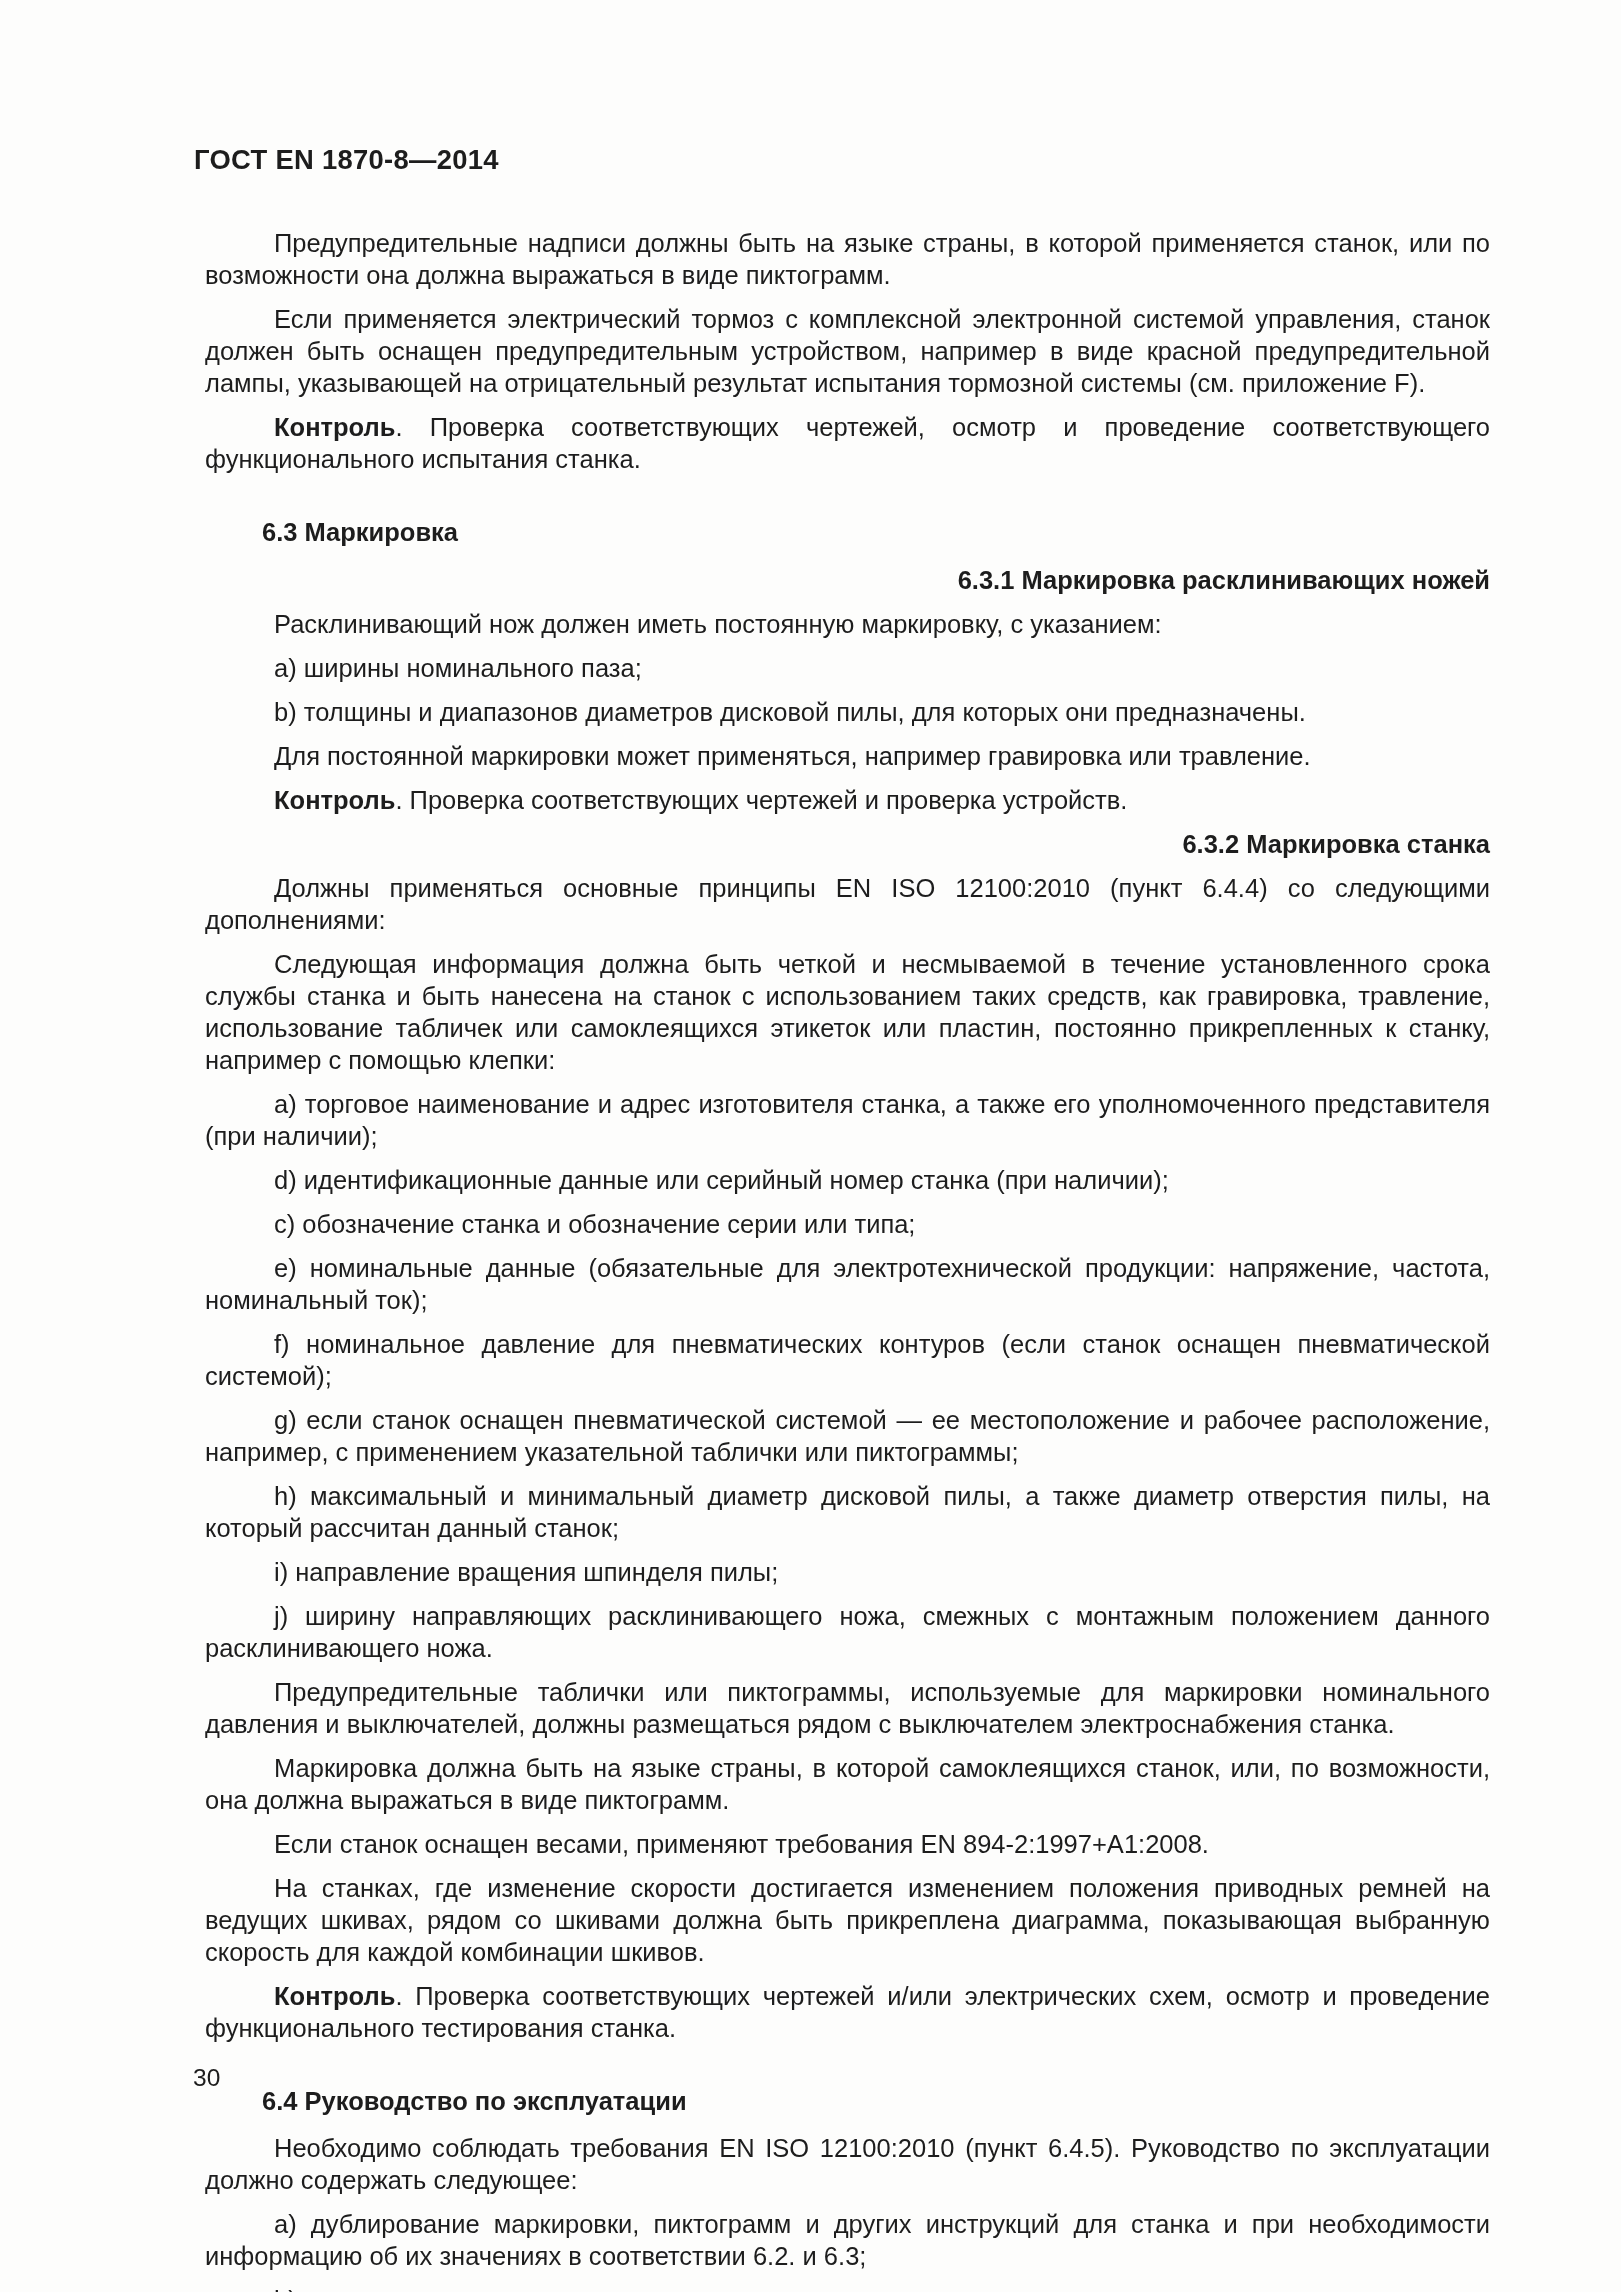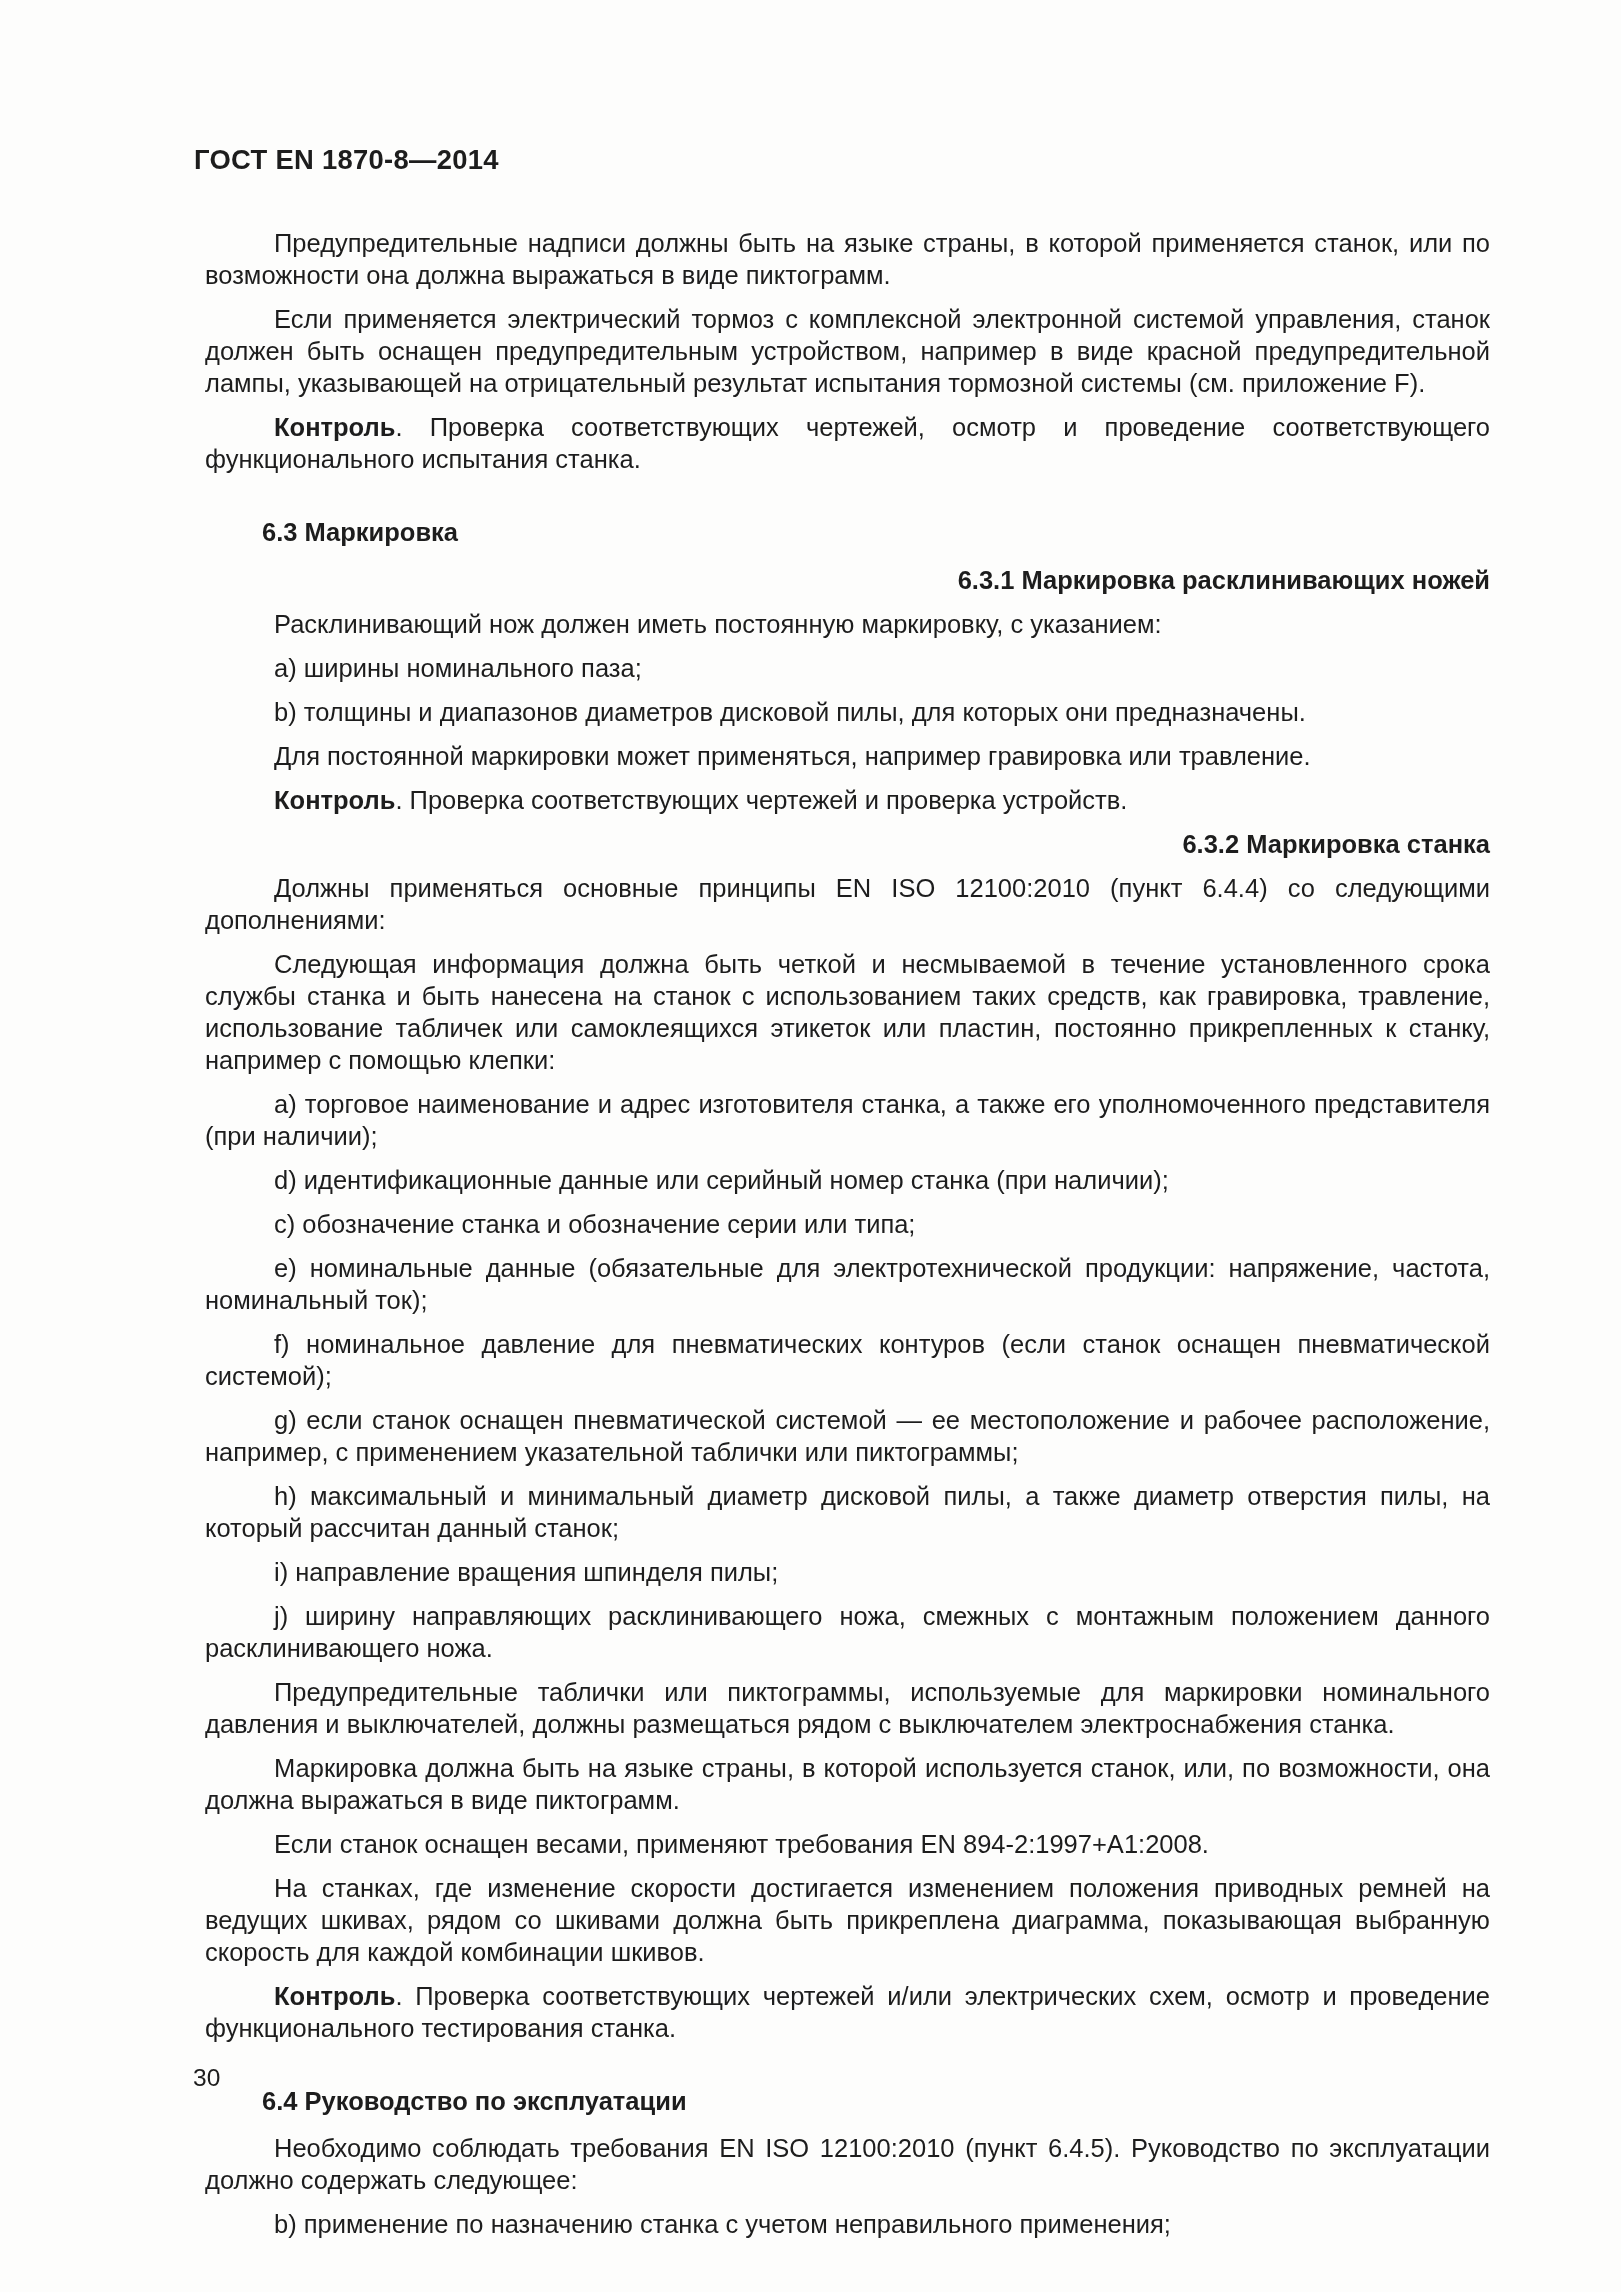--- a/index.html
+++ b/index.html
@@ -82,26 +82,27 @@
     <p>a) торговое наименование и адрес изготовителя станка, а также его уполномоченного представителя (при наличии);</p>
     <p>d) идентификационные данные или серийный номер станка (при наличии);</p>
     <p>c) обозначение станка и обозначение серии или типа;</p>
     <p>e) номинальные данные (обязательные для электротехнической продукции: напряжение, частота, номинальный ток);</p>
     <p>f) номинальное давление для пневматических контуров (если станок оснащен пневматической системой);</p>
     <p>g) если станок оснащен пневматической системой — ее местоположение и рабочее расположение, например, с применением указательной таблички или пиктограммы;</p>
     <p>h) максимальный и минимальный диаметр дисковой пилы, а также диаметр отверстия пилы, на который рассчитан данный станок;</p>
     <p>i) направление вращения шпинделя пилы;</p>
     <p>j) ширину направляющих расклинивающего ножа, смежных с монтажным положением данного расклинивающего ножа.</p>
     <p>Предупредительные таблички или пиктограммы, используемые для маркировки номинального давления и выключателей, должны размещаться рядом с выключателем электроснабжения станка.</p>
-    <p>Маркировка должна быть на языке страны, в которой используется станок, или, по возможности, она должна выражаться в виде пиктограмм.</p>
+    <p>Маркировка должна быть на языке страны, в которой самоклеящихся станок, или, по возможности, она должна выражаться в виде пиктограмм.</p>
     <p>Если станок оснащен весами, применяют требования EN 894-2:1997+A1:2008.</p>
     <p>На станках, где изменение скорости достигается изменением положения приводных ремней на ведущих шкивах, рядом со шкивами должна быть прикреплена диаграмма, показывающая выбранную скорость для каждой комбинации шкивов.</p>
     <p><span class="lead">Контроль</span><span>. Проверка соответствующих чертежей и/или электрических схем, осмотр и проведение функционального тестирования станка.</span></p>
 
     <p class="h-sec">6.4 Руководство по эксплуатации</p>
     <p>Необходимо соблюдать требования EN ISO 12100:2010 (пункт 6.4.5). Руководство по эксплуатации должно содержать следующее:</p>
+    <p>a) дублирование маркировки, пиктограмм и других инструкций для станка и при необходимости информацию об их значениях в соответствии 6.2. и 6.3;</p>
     <p>b) применение по назначению станка с учетом неправильного применения;</p>
   </div>
 
   <div class="page-number">30</div>
 
 </div>
 
 
 </body></html>

